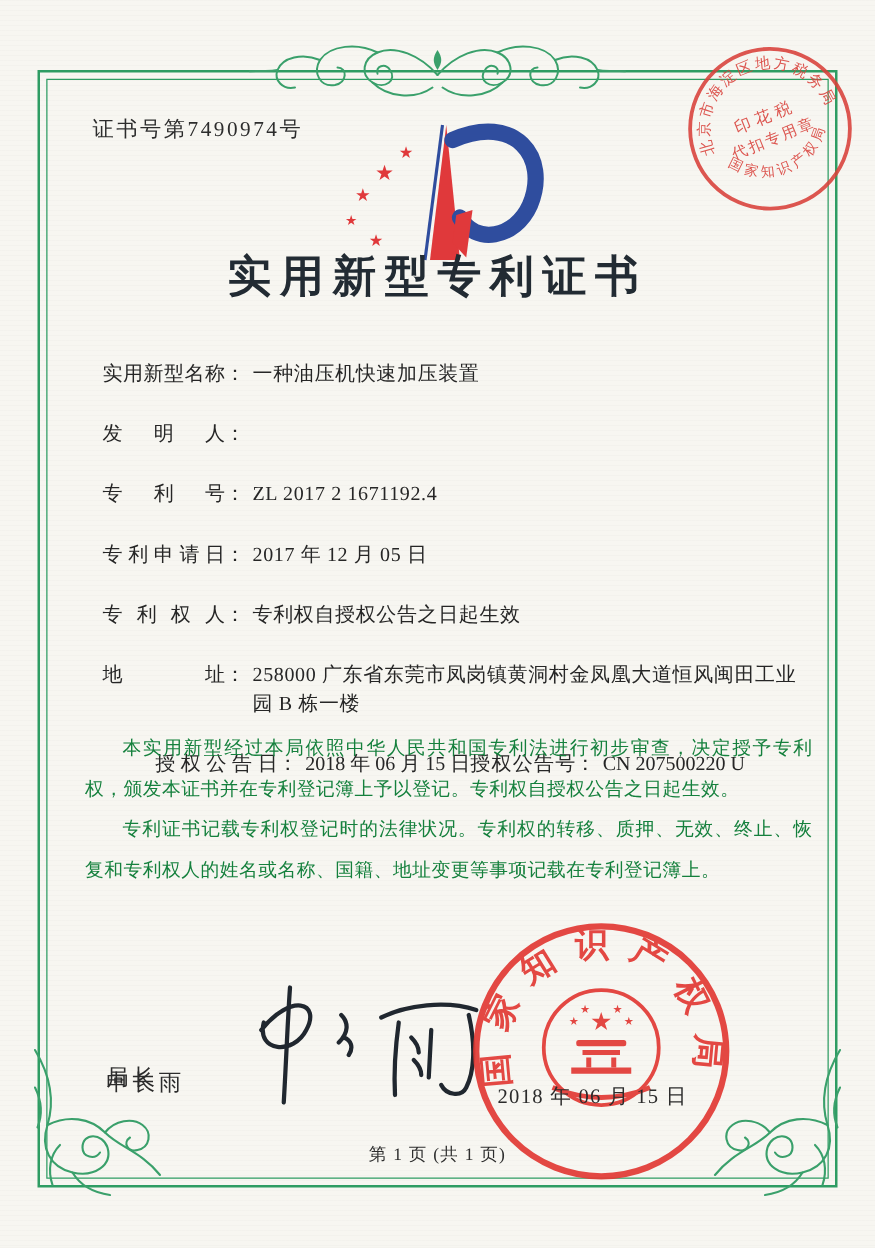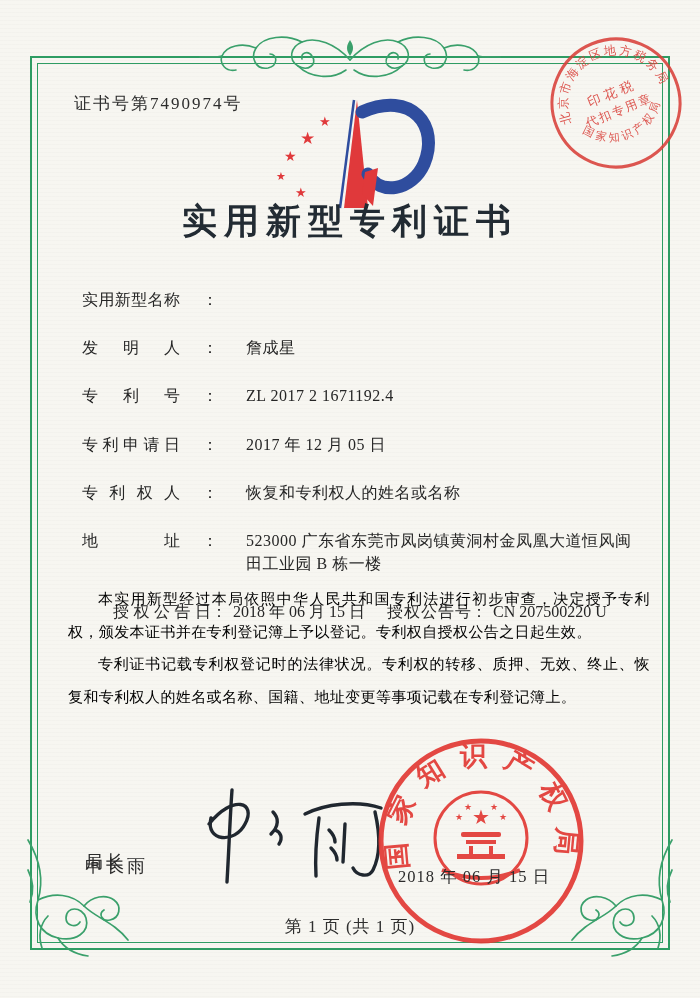--- a/index.html
+++ b/index.html
@@ -31,54 +31,54 @@
   .logo{position:absolute;left:262px;top:96px;width:176px;height:118px;}
   .title{
     position:absolute;left:0;right:0;top:198px;
     text-align:center;font-size:35px;font-weight:700;
     color:#222b33;letter-spacing:7px;
   }
   .fields{
     position:absolute;left:82px;right:56px;top:288px;
     font-size:16px;color:#262626;
   }
-  .field-row{display:flex;margin-bottom:25px;line-height:1.45;gap:22px;}
+  .field-row{display:flex;margin-bottom:25px;line-height:1.45;}
   .field-label{
     display:inline-block;width:98px;flex:0 0 98px;
     text-align:justify;text-align-last:justify;
   }
   .field-colon{flex:0 0 auto;margin-right:6px;}
   .field-value{flex:1 1 auto;letter-spacing:0.5px;}
   .grant-row{display:flex;justify-content:center;padding-right:6px;}
   .grant-pair{display:flex;}
   .grant-pair .field-label{width:84px;flex:0 0 84px;}
   .body-text{
     position:absolute;left:68px;right:50px;top:583px;
-    font-size:15px;color:#000000;line-height:2.18;
+    font-size:15px;color:#15803d;line-height:2.18;
     text-align:justify;
   }
   .body-text p{margin:0;text-indent:2em;letter-spacing:0.4px;}
   .sig-title,.sig-name{
     position:absolute;left:85px;font-size:18px;color:#2b2b2b;letter-spacing:3px;
   }
   .sig-title{top:818px;margin-top:32px;}
   .sig-name{top:854px;}
   .signature-svg{position:absolute;left:185px;top:786px;width:215px;height:104px;}
   .seal{position:absolute;left:372px;top:732px;width:218px;height:218px;opacity:0.93;}
   .seal-date{
     position:absolute;left:398px;top:866px;width:185px;
     font-size:16.5px;color:#2b2b2b;letter-spacing:1px;z-index:5;
   }
   .tax-stamp{
     position:absolute;left:545px;top:32px;width:142px;height:142px;
     transform:rotate(-22deg);opacity:0.88;
   }
   .footer{
     position:absolute;left:0;right:0;top:915px;
-    text-align:center;font-size:17px;color:#2e2e2e;letter-spacing:1px;
+    text-align:center;font-size:14px;color:#2e2e2e;letter-spacing:1px;
   }
 </style>
 </head>
 <body>
 
 <div class="paper"></div>
 
 <div class="frame-outer">
   <div class="frame-inner"></div>
 </div>
@@ -136,45 +136,45 @@
   <path d="M100,16 C150,-6 178,30 162,68 C150,95 118,100 106,78" stroke="#2f4d9e" stroke-width="13" fill="none" stroke-linecap="round"></path>
   <polygon points="103,76 116,72 111,110 100,98" fill="#e0393b"></polygon>
 </svg>
 
 <div class="title">实用新型专利证书</div>
 
 <div class="fields">
   <div class="field-row">
     <span class="field-label">实用新型名称</span>
     <span class="field-colon">：</span>
+    <span class="field-value">一种油压机快速加压装置</span>
   </div>
   <div class="field-row">
     <span class="field-label">发明人</span>
     <span class="field-colon">：</span>
-    <span class="field-value">詹成星</span>
   </div>
   <div class="field-row">
     <span class="field-label">专利号</span>
     <span class="field-colon">：</span>
     <span class="field-value">ZL 2017 2 1671192.4</span>
   </div>
   <div class="field-row">
     <span class="field-label">专利申请日</span>
     <span class="field-colon">：</span>
     <span class="field-value">2017 年 12 月 05 日</span>
   </div>
   <div class="field-row">
     <span class="field-label">专利权人</span>
     <span class="field-colon">：</span>
-    <span class="field-value">恢复和专利权人的姓名或名称</span>
+    <span class="field-value">专利权自授权公告之日起生效</span>
   </div>
   <div class="field-row">
     <span class="field-label">地址</span>
     <span class="field-colon">：</span>
-    <span class="field-value">523000 广东省东莞市凤岗镇黄洞村金凤凰大道恒风闽田工业园 B 栋一楼</span>
+    <span class="field-value">258000 广东省东莞市凤岗镇黄洞村金凤凰大道恒风闽田工业园 B 栋一楼</span>
   </div>
   <div class="field-row grant-row">
     <span class="grant-pair">
       <span class="field-label" style="width:98px;flex-basis:98px;">授权公告日</span>
       <span class="field-colon">：</span>
       <span>2018 年 06 月 15 日</span>
     </span>
     <span class="grant-pair">
       <span class="field-label">授权公告号</span>
       <span class="field-colon">：</span>

